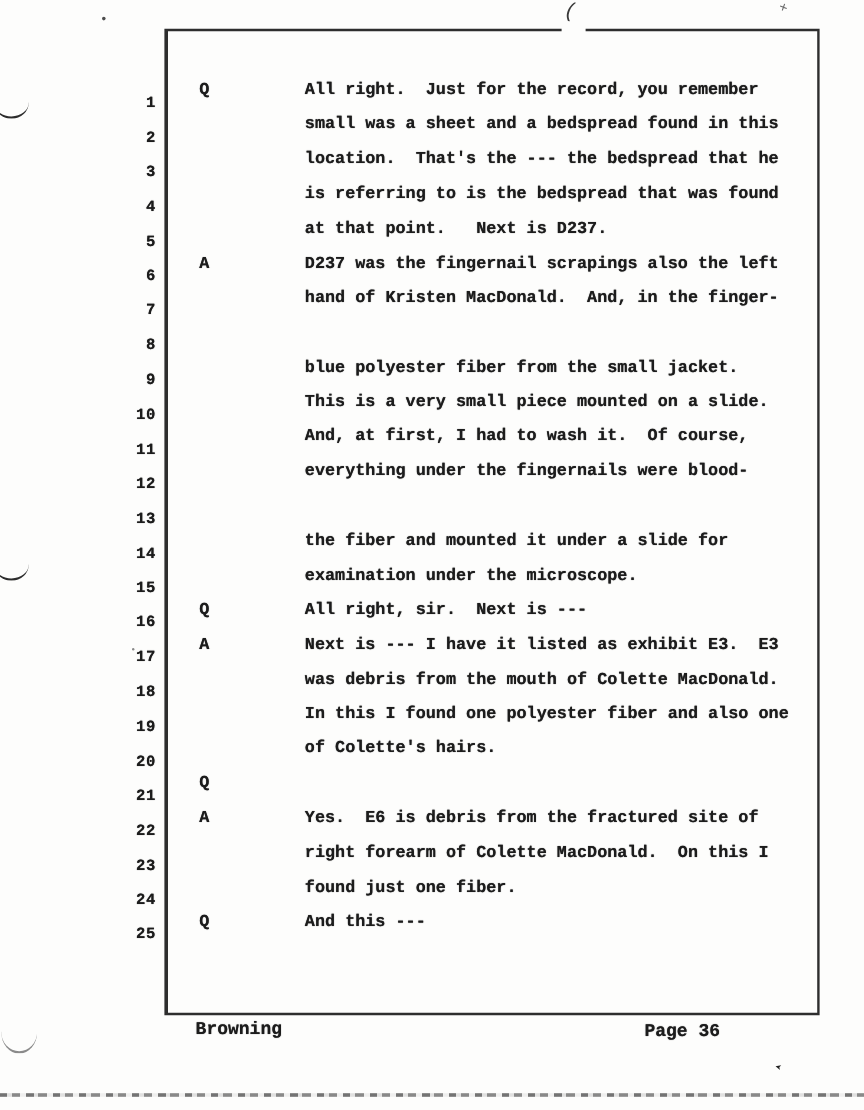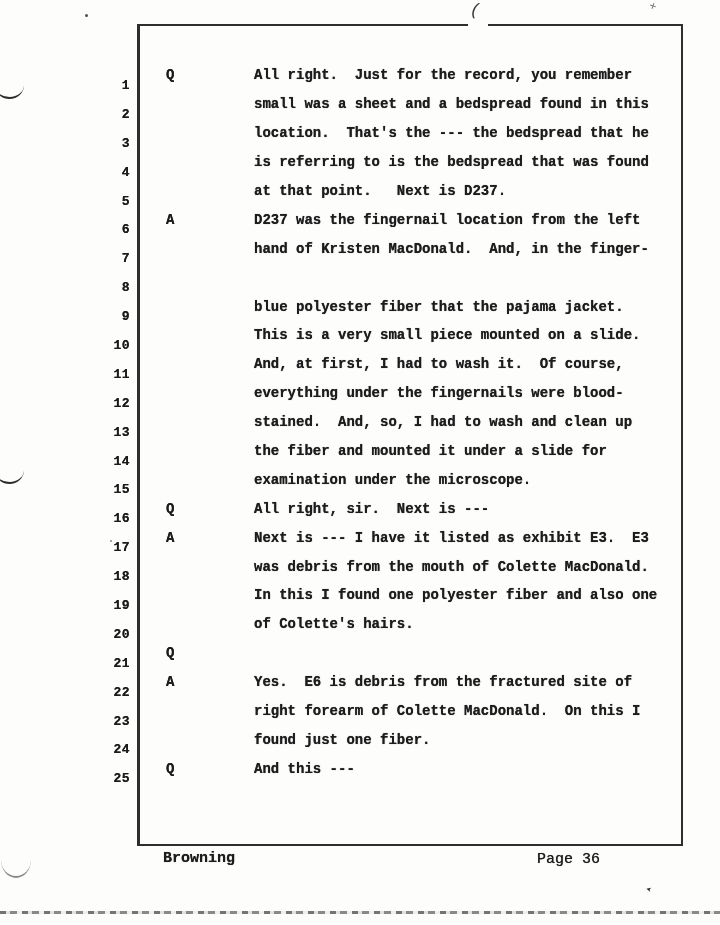--- a/index.html
+++ b/index.html
@@ -36,21 +36,21 @@
     font-size:14px;font-weight:bold;letter-spacing:0;
     text-shadow:0 0 .7px rgba(15,15,15,.85);
     text-align:right;
   }
   
   .footer-left{
     position:absolute;left:163px;top:850px;font-size:15px;font-weight:bold;
     text-shadow:0 0 .7px rgba(15,15,15,.85);
   }
   .footer-right{
-    position:absolute;left:537px;top:851px;font-size:15px;font-weight:normal;
+    position:absolute;left:537px;top:851px;font-size:15px;font-weight:bold;
     text-shadow:0 0 .7px rgba(15,15,15,.85);
   }
   
   .paren-mark{
     position:absolute;left:470px;top:1px;font-size:17px;font-style:italic;
     color:#3a3a3a;transform:rotate(8deg);
   }
   .plus-mark{
     position:absolute;left:649px;top:0px;font-size:12px;color:#6a6a6a;
     transform:rotate(20deg);
@@ -91,28 +91,28 @@
 <div class="speck s1"></div>
 <div class="speck s2"></div>
 <div class="bottom-scan-line"></div>
 
 <div class="rows">
   <div class="row"><span class="num">1</span><span class="spk">Q</span><span class="txt">All right.  Just for the record, you remember</span></div>
   <div class="row"><span class="num">2</span><span class="spk"></span><span class="txt">small was a sheet and a bedspread found in this</span></div>
   <div class="row"><span class="num">3</span><span class="spk"></span><span class="txt">location.  That's the --- the bedspread that he</span></div>
   <div class="row"><span class="num">4</span><span class="spk"></span><span class="txt">is referring to is the bedspread that was found</span></div>
   <div class="row"><span class="num">5</span><span class="spk"></span><span class="txt">at that point.   Next is D237.</span></div>
-  <div class="row"><span class="num">6</span><span class="spk">A</span><span class="txt">D237 was the fingernail location from the left</span></div>
+  <div class="row"><span class="num">6</span><span class="spk">A</span><span class="txt">D237 was the fingernail scrapings also the left</span></div>
   <div class="row"><span class="num">7</span><span class="spk"></span><span class="txt">hand of Kristen MacDonald.  And, in the finger-</span></div>
   <div class="row"><span class="num">8</span><span class="spk"></span></div>
-  <div class="row"><span class="num">9</span><span class="spk"></span><span class="txt">blue polyester fiber that the pajama jacket.</span></div>
+  <div class="row"><span class="num">9</span><span class="spk"></span><span class="txt">blue polyester fiber from the small jacket.</span></div>
   <div class="row"><span class="num">10</span><span class="spk"></span><span class="txt">This is a very small piece mounted on a slide.</span></div>
   <div class="row"><span class="num">11</span><span class="spk"></span><span class="txt">And, at first, I had to wash it.  Of course,</span></div>
   <div class="row"><span class="num">12</span><span class="spk"></span><span class="txt">everything under the fingernails were blood-</span></div>
-  <div class="row"><span class="num">13</span><span class="spk"></span><span class="txt">stained.  And, so, I had to wash and clean up</span></div>
+  <div class="row"><span class="num">13</span><span class="spk"></span></div>
   <div class="row"><span class="num">14</span><span class="spk"></span><span class="txt">the fiber and mounted it under a slide for</span></div>
   <div class="row"><span class="num">15</span><span class="spk"></span><span class="txt">examination under the microscope.</span></div>
   <div class="row"><span class="num">16</span><span class="spk">Q</span><span class="txt">All right, sir.  Next is ---</span></div>
   <div class="row"><span class="num">17</span><span class="spk">A</span><span class="txt">Next is --- I have it listed as exhibit E3.  E3</span></div>
   <div class="row"><span class="num">18</span><span class="spk"></span><span class="txt">was debris from the mouth of Colette MacDonald.</span></div>
   <div class="row"><span class="num">19</span><span class="spk"></span><span class="txt">In this I found one polyester fiber and also one</span></div>
   <div class="row"><span class="num">20</span><span class="spk"></span><span class="txt">of Colette's hairs.</span></div>
   <div class="row"><span class="num">21</span><span class="spk">Q</span></div>
   <div class="row"><span class="num">22</span><span class="spk">A</span><span class="txt">Yes.  E6 is debris from the fractured site of</span></div>
   <div class="row"><span class="num">23</span><span class="spk"></span><span class="txt">right forearm of Colette MacDonald.  On this I</span></div>

